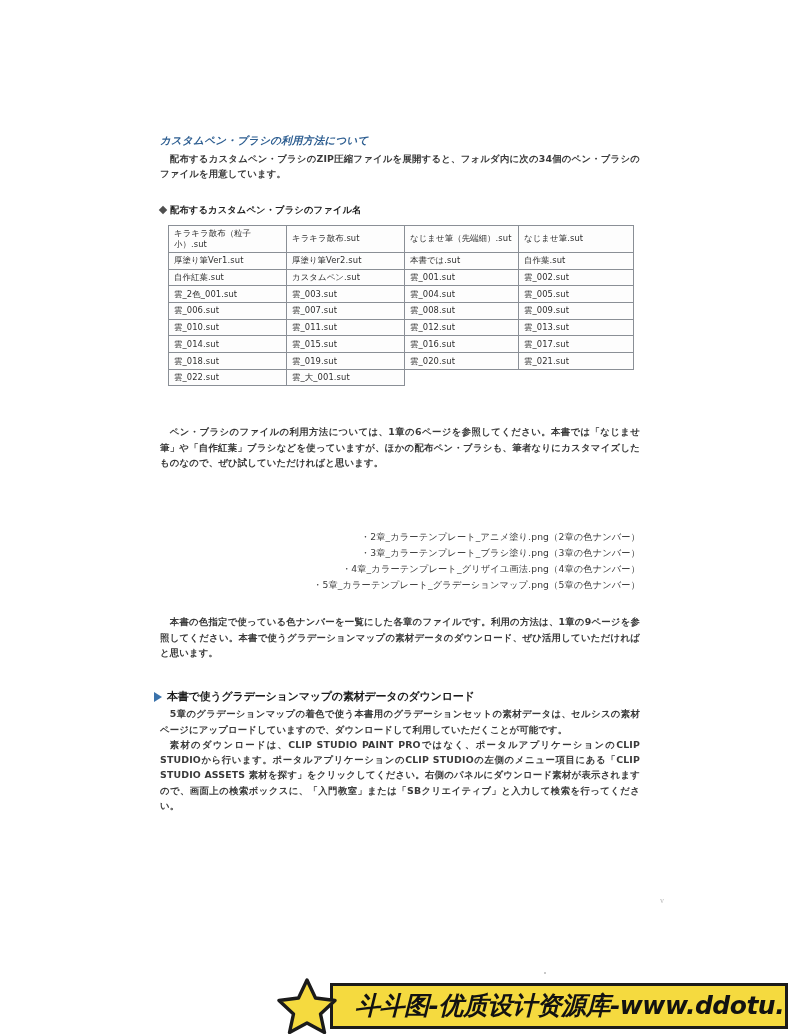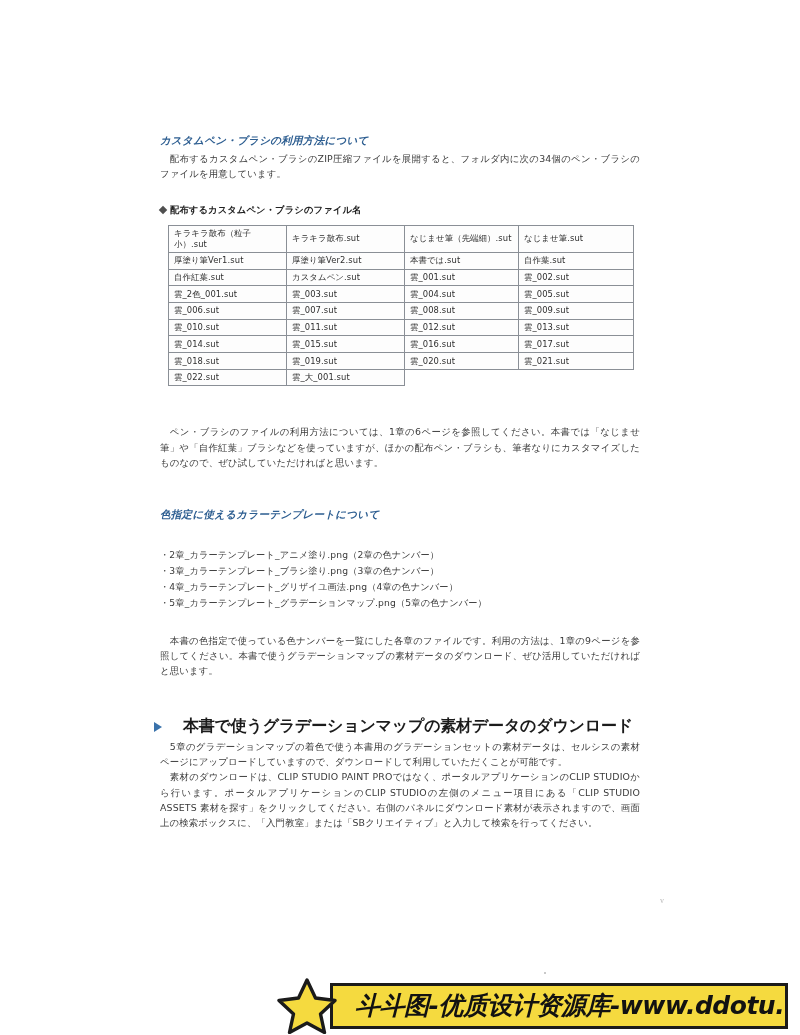--- a/index.html
+++ b/index.html
@@ -36,23 +36,23 @@
     font-weight: bold;
     letter-spacing: 0.3px;
     margin: 0 0 4px 0;
     line-height: 1.35;
     font-style: italic;
   }
 
   .h-tri {
     display: flex;
     align-items: center;
-    gap: 20px;
-    margin: 8px 0 2px -6px;
-    font-size: 16px;
+    gap: 4px;
+    margin: 0 0 2px -6px;
+    font-size: 11px;
     font-weight: bold;
     color: #1b1b1b;
     letter-spacing: -0.2px;
     line-height: 1.3;
   }
   .tri-icon {
     width: 0; height: 0;
     border-left: 8px solid #3a72ab;
     border-top: 5.5px solid transparent;
     border-bottom: 5.5px solid transparent;
@@ -82,21 +82,21 @@
 
   
   p.body {
     font-size: 9.4px;
     line-height: 1.62;
     margin: 0;
     color: #3a3a3a;
     text-align: justify;
     letter-spacing: 0.15px;
   }
-  p.body.indent { text-indent: 1.05em; }
+  p.body.indent { text-indent: 1.05em; font-weight: bold; }
 
   .gap-s  { height: 7px; }
   .gap-l  { height: 22px; }
   .gap-xl { height: 30px; }
 
   
   table.files {
     border-collapse: collapse;
     width: 465px;
     table-layout: fixed;
@@ -120,20 +120,21 @@
   table.files col.c1 { width: 118px; }
   table.files col.c2 { width: 118px; }
   table.files col.c3 { width: 114px; }
   table.files col.c4 { width: 115px; }
 
   
   ul.filelist {
     list-style: none;
     margin: 0;
     padding: 0;
+    text-align: right;
   }
   ul.filelist li {
     font-size: 9.2px;
     line-height: 1.72;
     color: #3a3a3a;
     letter-spacing: 0.15px;
   }
 
   
   .page-number {
@@ -271,21 +272,20 @@
       </tbody>
     </table>
 
     <div class="gap-xl"></div>
 
     <p class="body indent">ペン・ブラシのファイルの利用方法については、1章の6ページを参照してください。本書では「なじませ筆」や「自作紅葉」ブラシなどを使っていますが、ほかの配布ペン・ブラシも、筆者なりにカスタマイズしたものなので、ぜひ試していただければと思います。</p>
 
     <div class="gap-xl"></div>
     <div class="gap-s"></div>
 
-    <h2 class="h-blue">色指定に使えるカラーテンプレートについて</h2>
 
     <div class="gap-l"></div>
 
     <ul class="filelist">
       <li>・2章_カラーテンプレート_アニメ塗り.png（2章の色ナンバー）</li>
       <li>・3章_カラーテンプレート_ブラシ塗り.png（3章の色ナンバー）</li>
       <li>・4章_カラーテンプレート_グリザイユ画法.png（4章の色ナンバー）</li>
       <li>・5章_カラーテンプレート_グラデーションマップ.png（5章の色ナンバー）</li>
     </ul>
 

